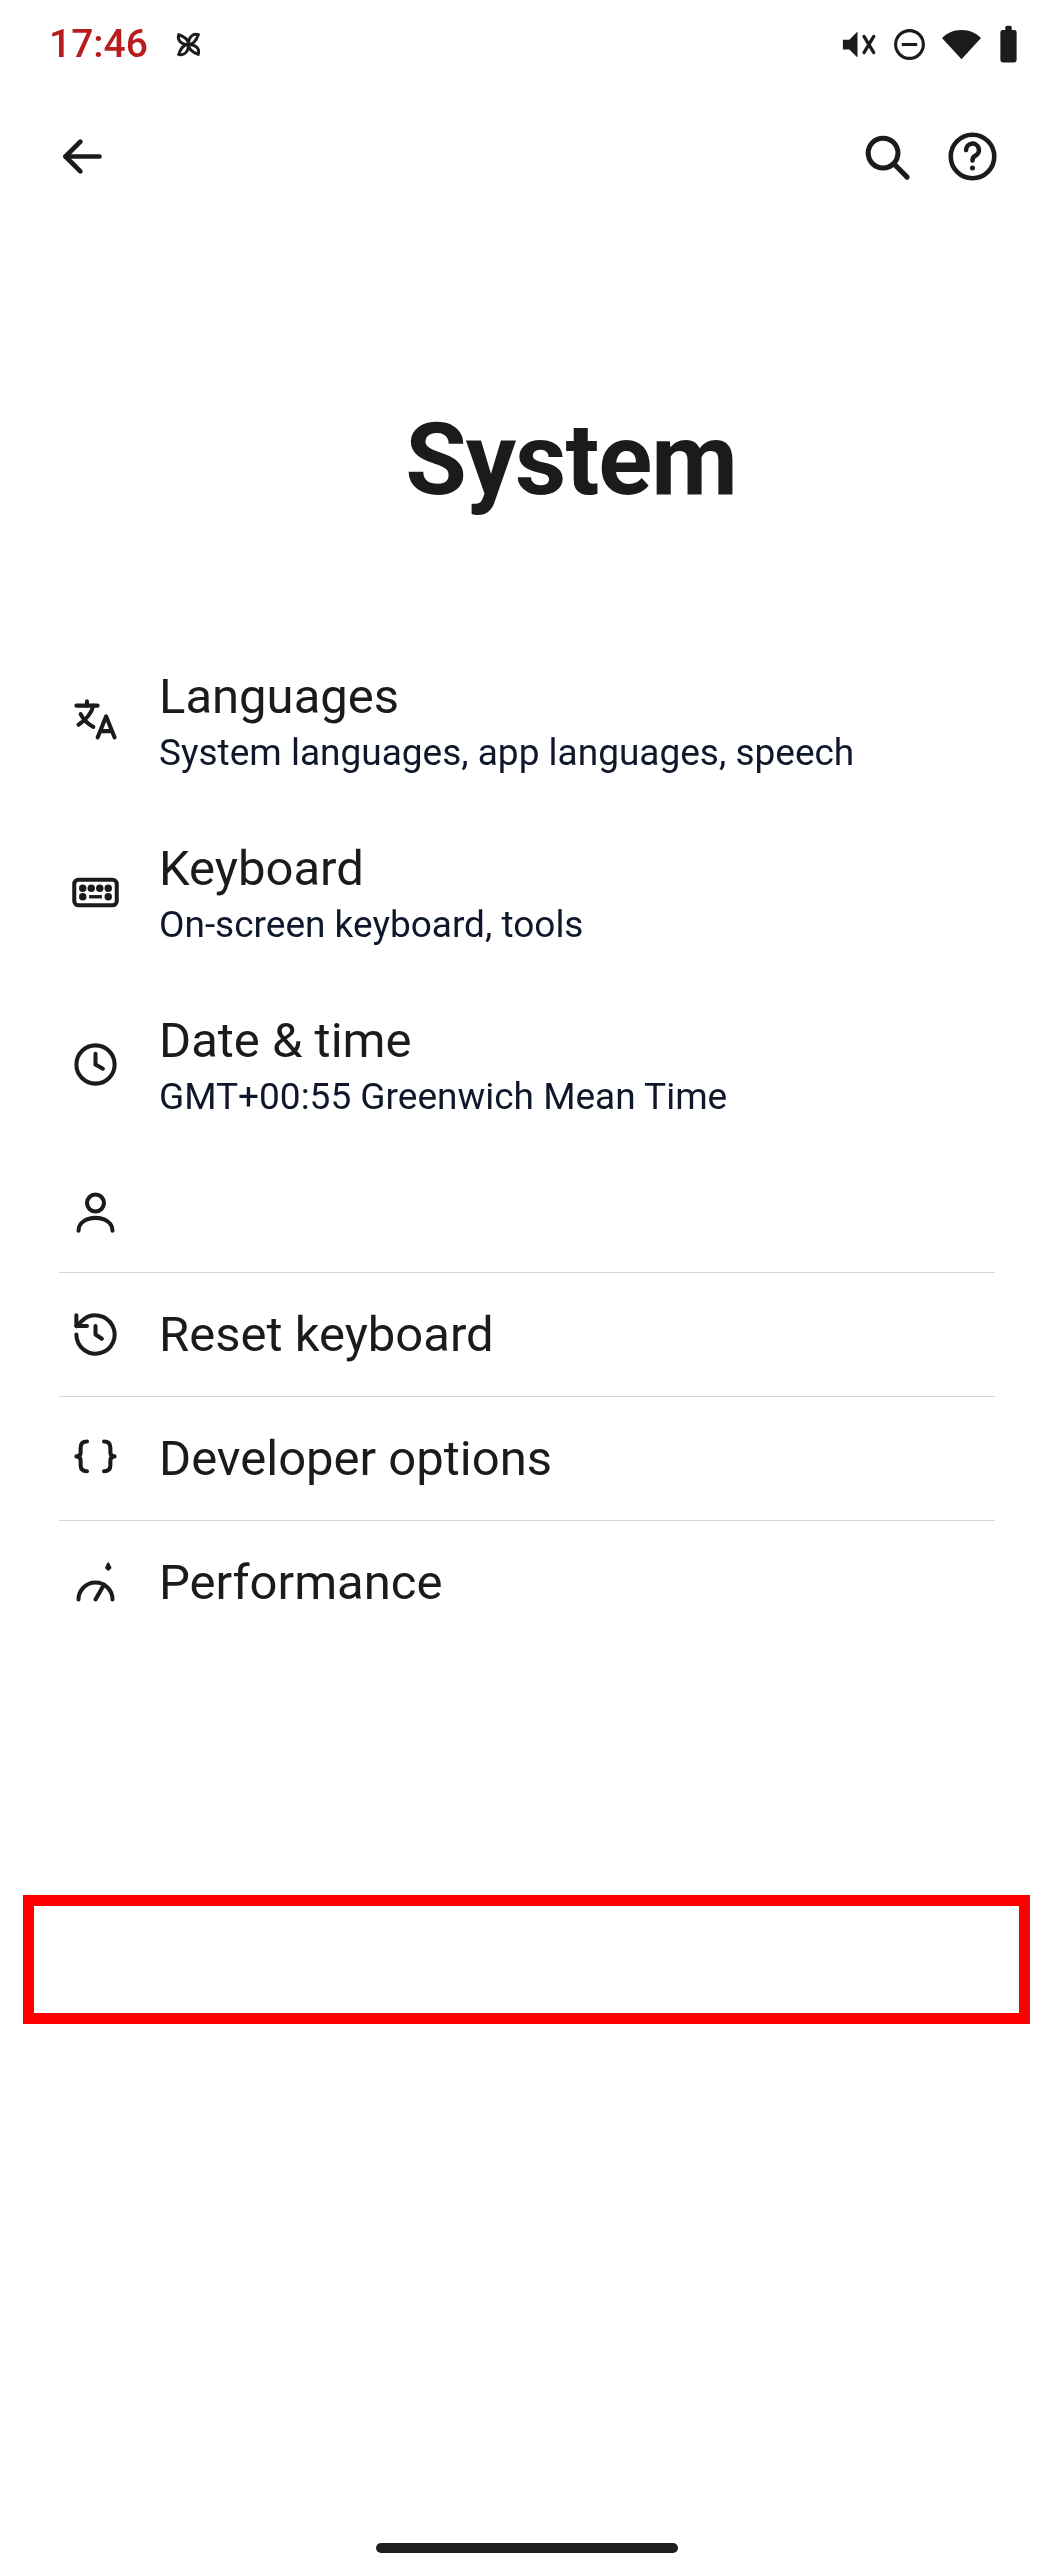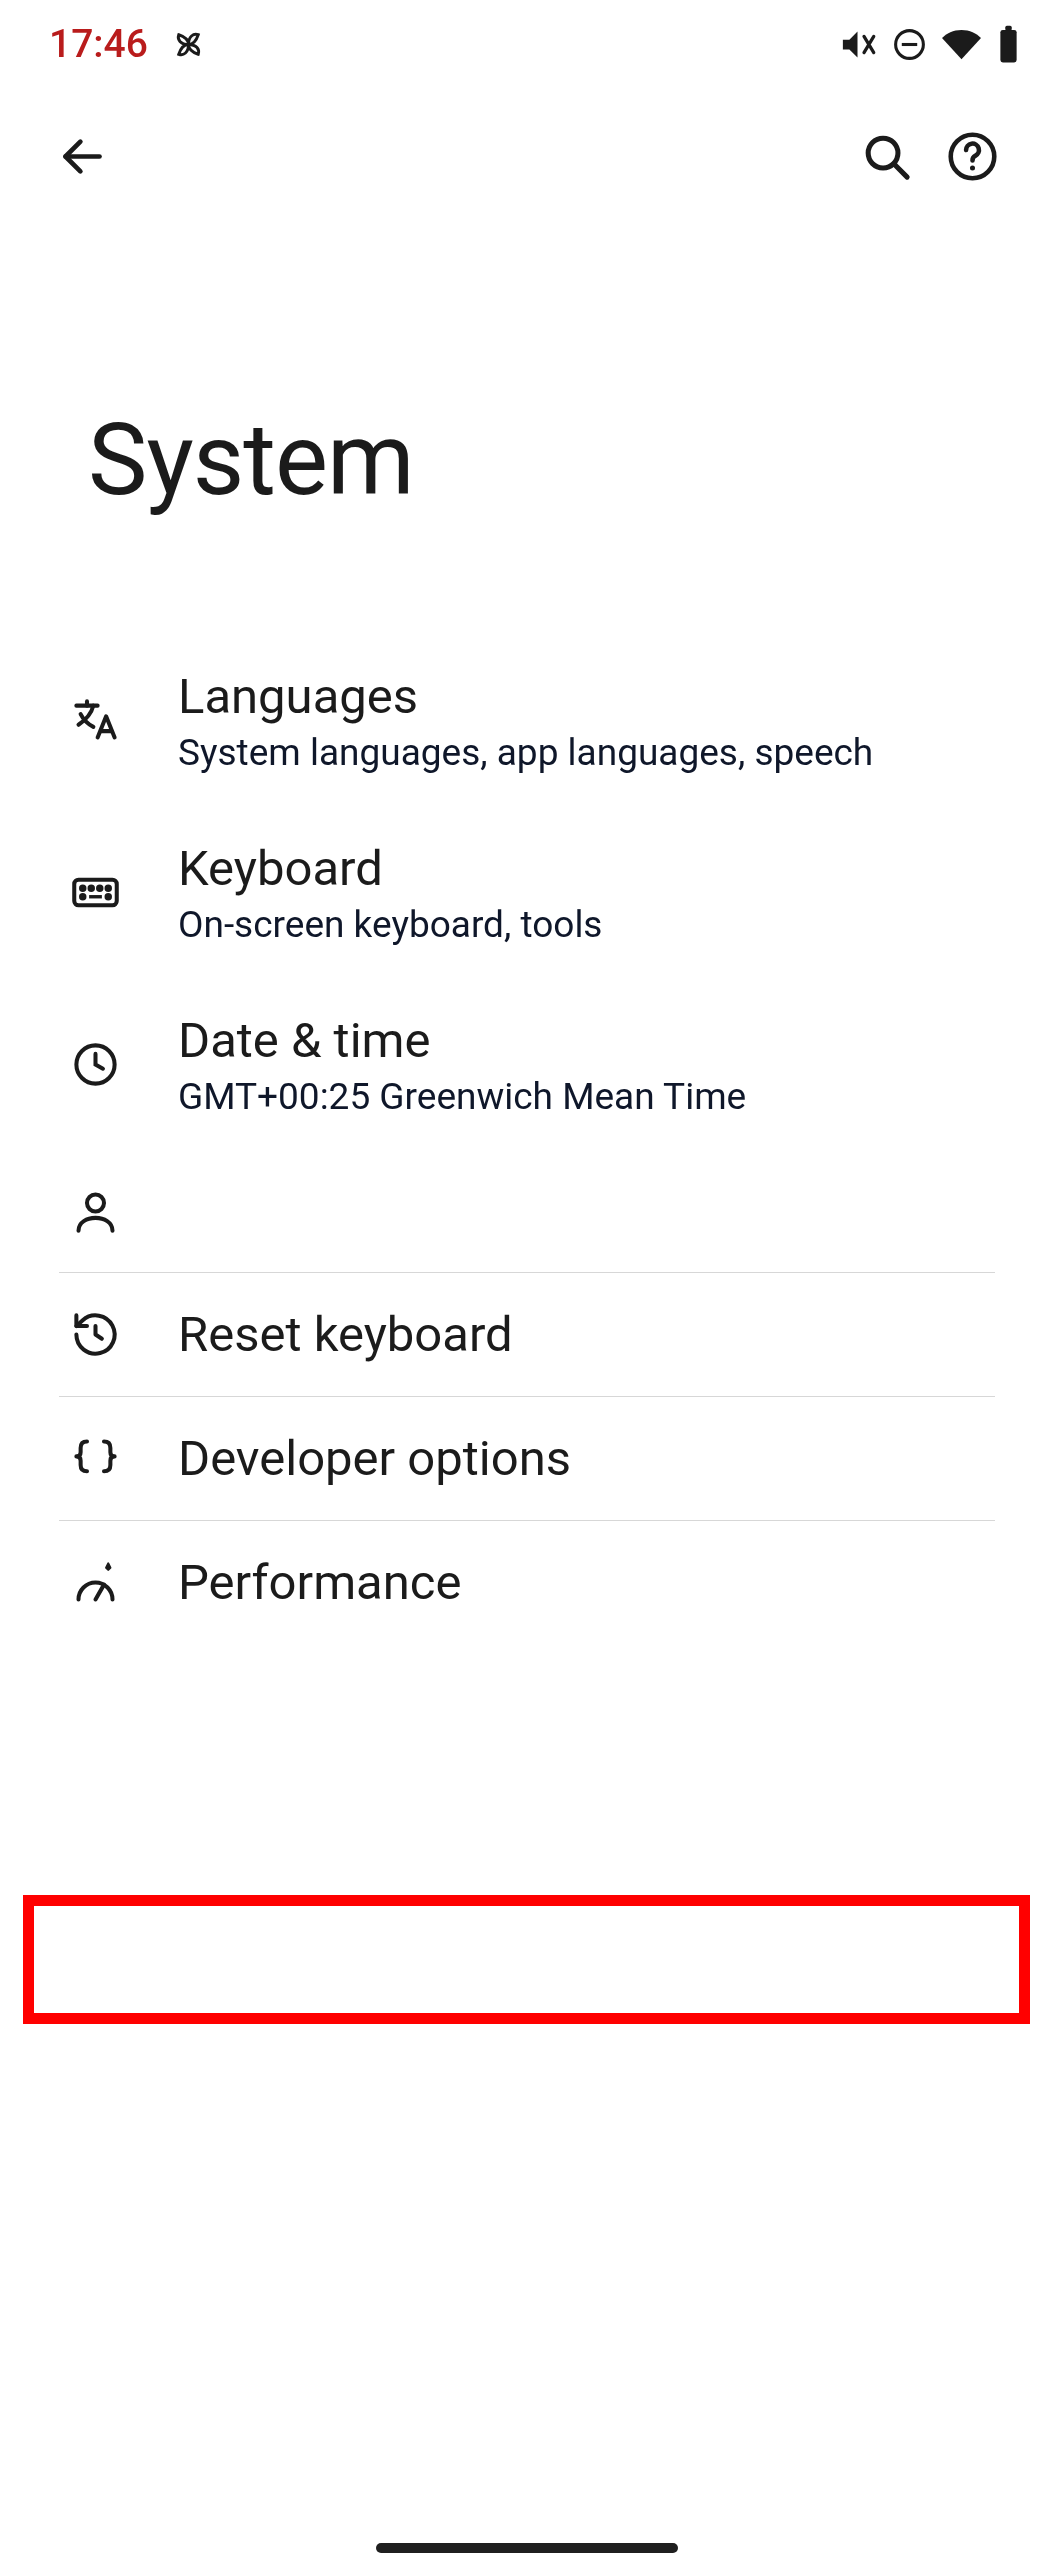--- a/index.html
+++ b/index.html
@@ -31,31 +31,32 @@
     padding: 0 39px;
   }
   .app-bar .spacer { flex: 1; }
   .icon-btn {
     width: 86px; height: 86px;
     display: flex; align-items: center; justify-content: center;
     border-radius: 50%;
   }
   .page-title {
     font-size: 100px;
-    font-weight: 400;
+    font-weight: 700;
     letter-spacing: -1px;
     color: #1b1b1b;
     padding: 176px 0 117px 88px;
+    text-align: center;
   }
   .list { padding: 0 0 0 0; }
   .row {
     display: flex;
     align-items: center;
     padding: 33px 59px 33px 68px;
-    gap: 55px;
+    gap: 36px;
     position: relative;
   }
   .row-icon {
     width: 55px; height: 55px;
     flex: 0 0 55px;
     display: flex; align-items: center; justify-content: center;
   }
   .row-text { flex: 1; display: flex; flex-direction: column; gap: 5.9px; }
   .row-title { font-size: 49px; font-weight: 400; color: #1b1b1b; }
   .row-sub { font-size: 37px; color: #0f172a; font-weight: 400; }
@@ -183,21 +184,21 @@
 
   <div class="row">
     <div class="row-icon">
       <svg width="51" height="51" viewBox="0 0 24 24" fill="none" stroke="#1b1b1b" stroke-width="1.9" stroke-linecap="round">
         <circle cx="12" cy="12" r="9"></circle>
           <path d="M12 7v5l3.5 2"></path>
       </svg>
     </div>
     <div class="row-text">
       <div class="row-title">Date &amp; time</div>
-      <div class="row-sub">GMT+00:25 Greenwich Mean Time</div>
+      <div class="row-sub">GMT+00:55 Greenwich Mean Time</div>
     </div>
   </div>
 
   <div class="row">
     <div class="row-icon">
       <svg width="51" height="51" viewBox="0 0 24 24" fill="none" stroke="#1b1b1b" stroke-width="1.9" stroke-linecap="round">
         <circle cx="12" cy="8" r="4"></circle>
           <path d="M4 21c0-4 4-6 8-6s8 2 8 6"></path>
       </svg>
     </div>

